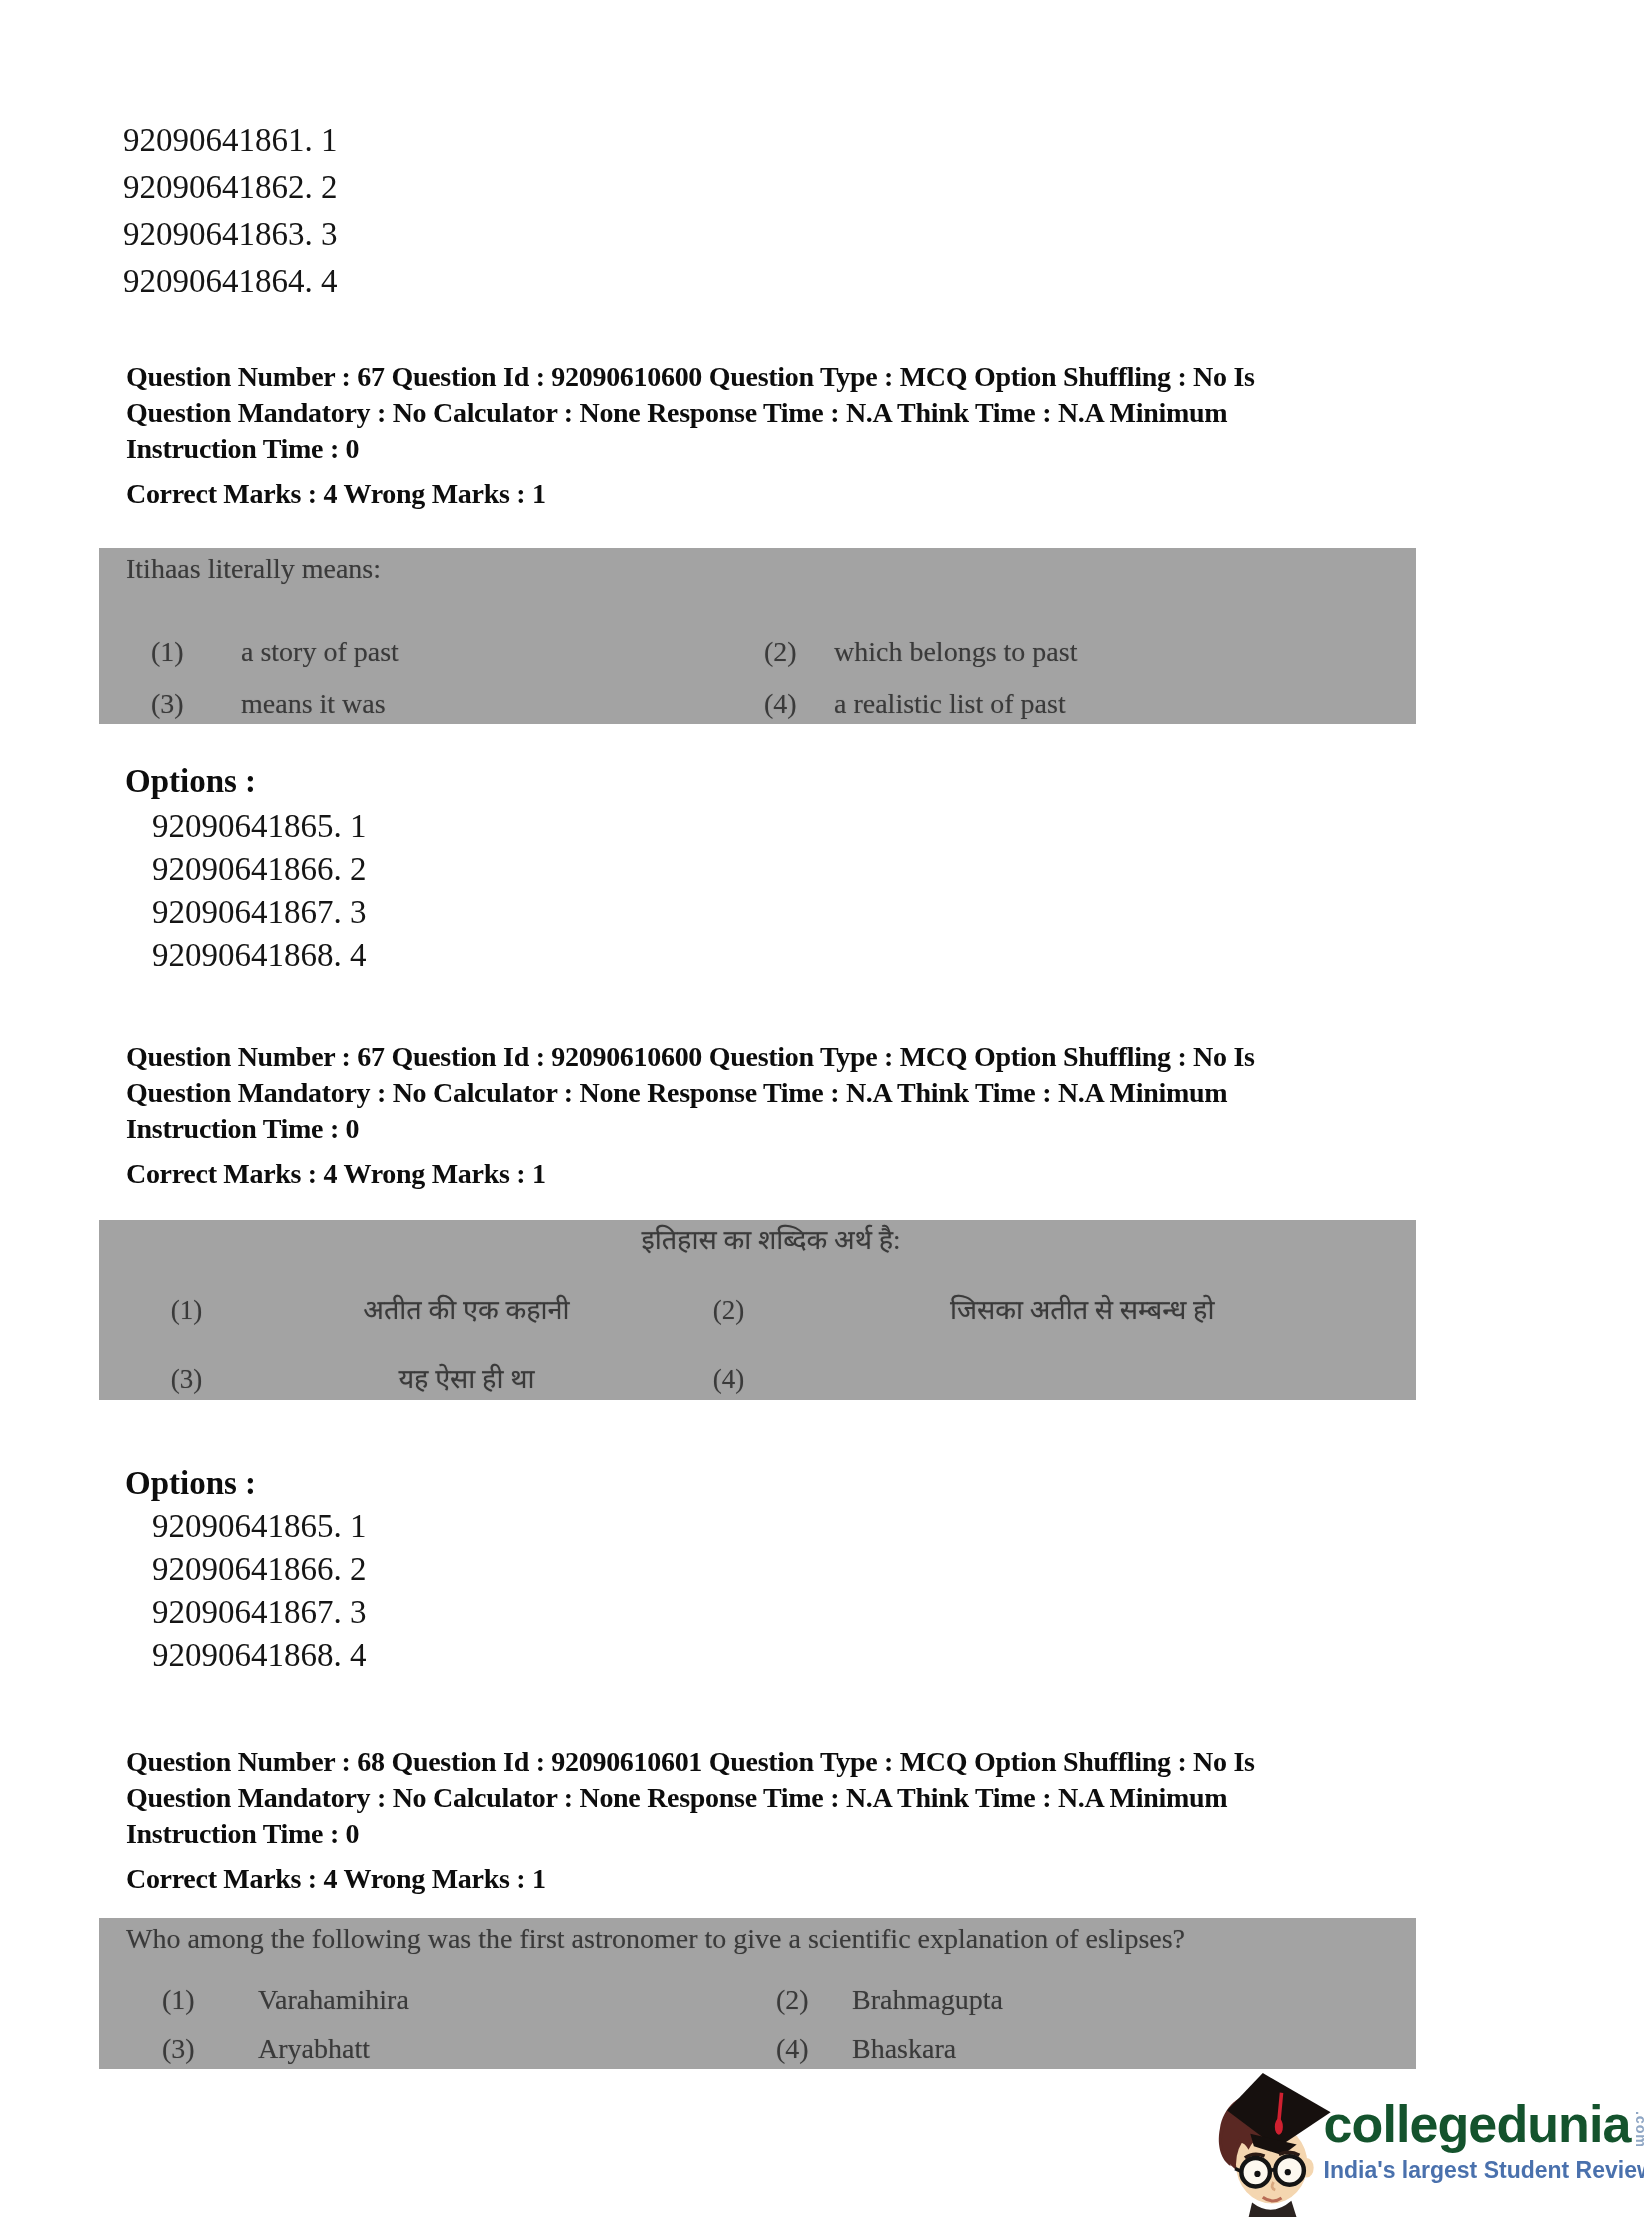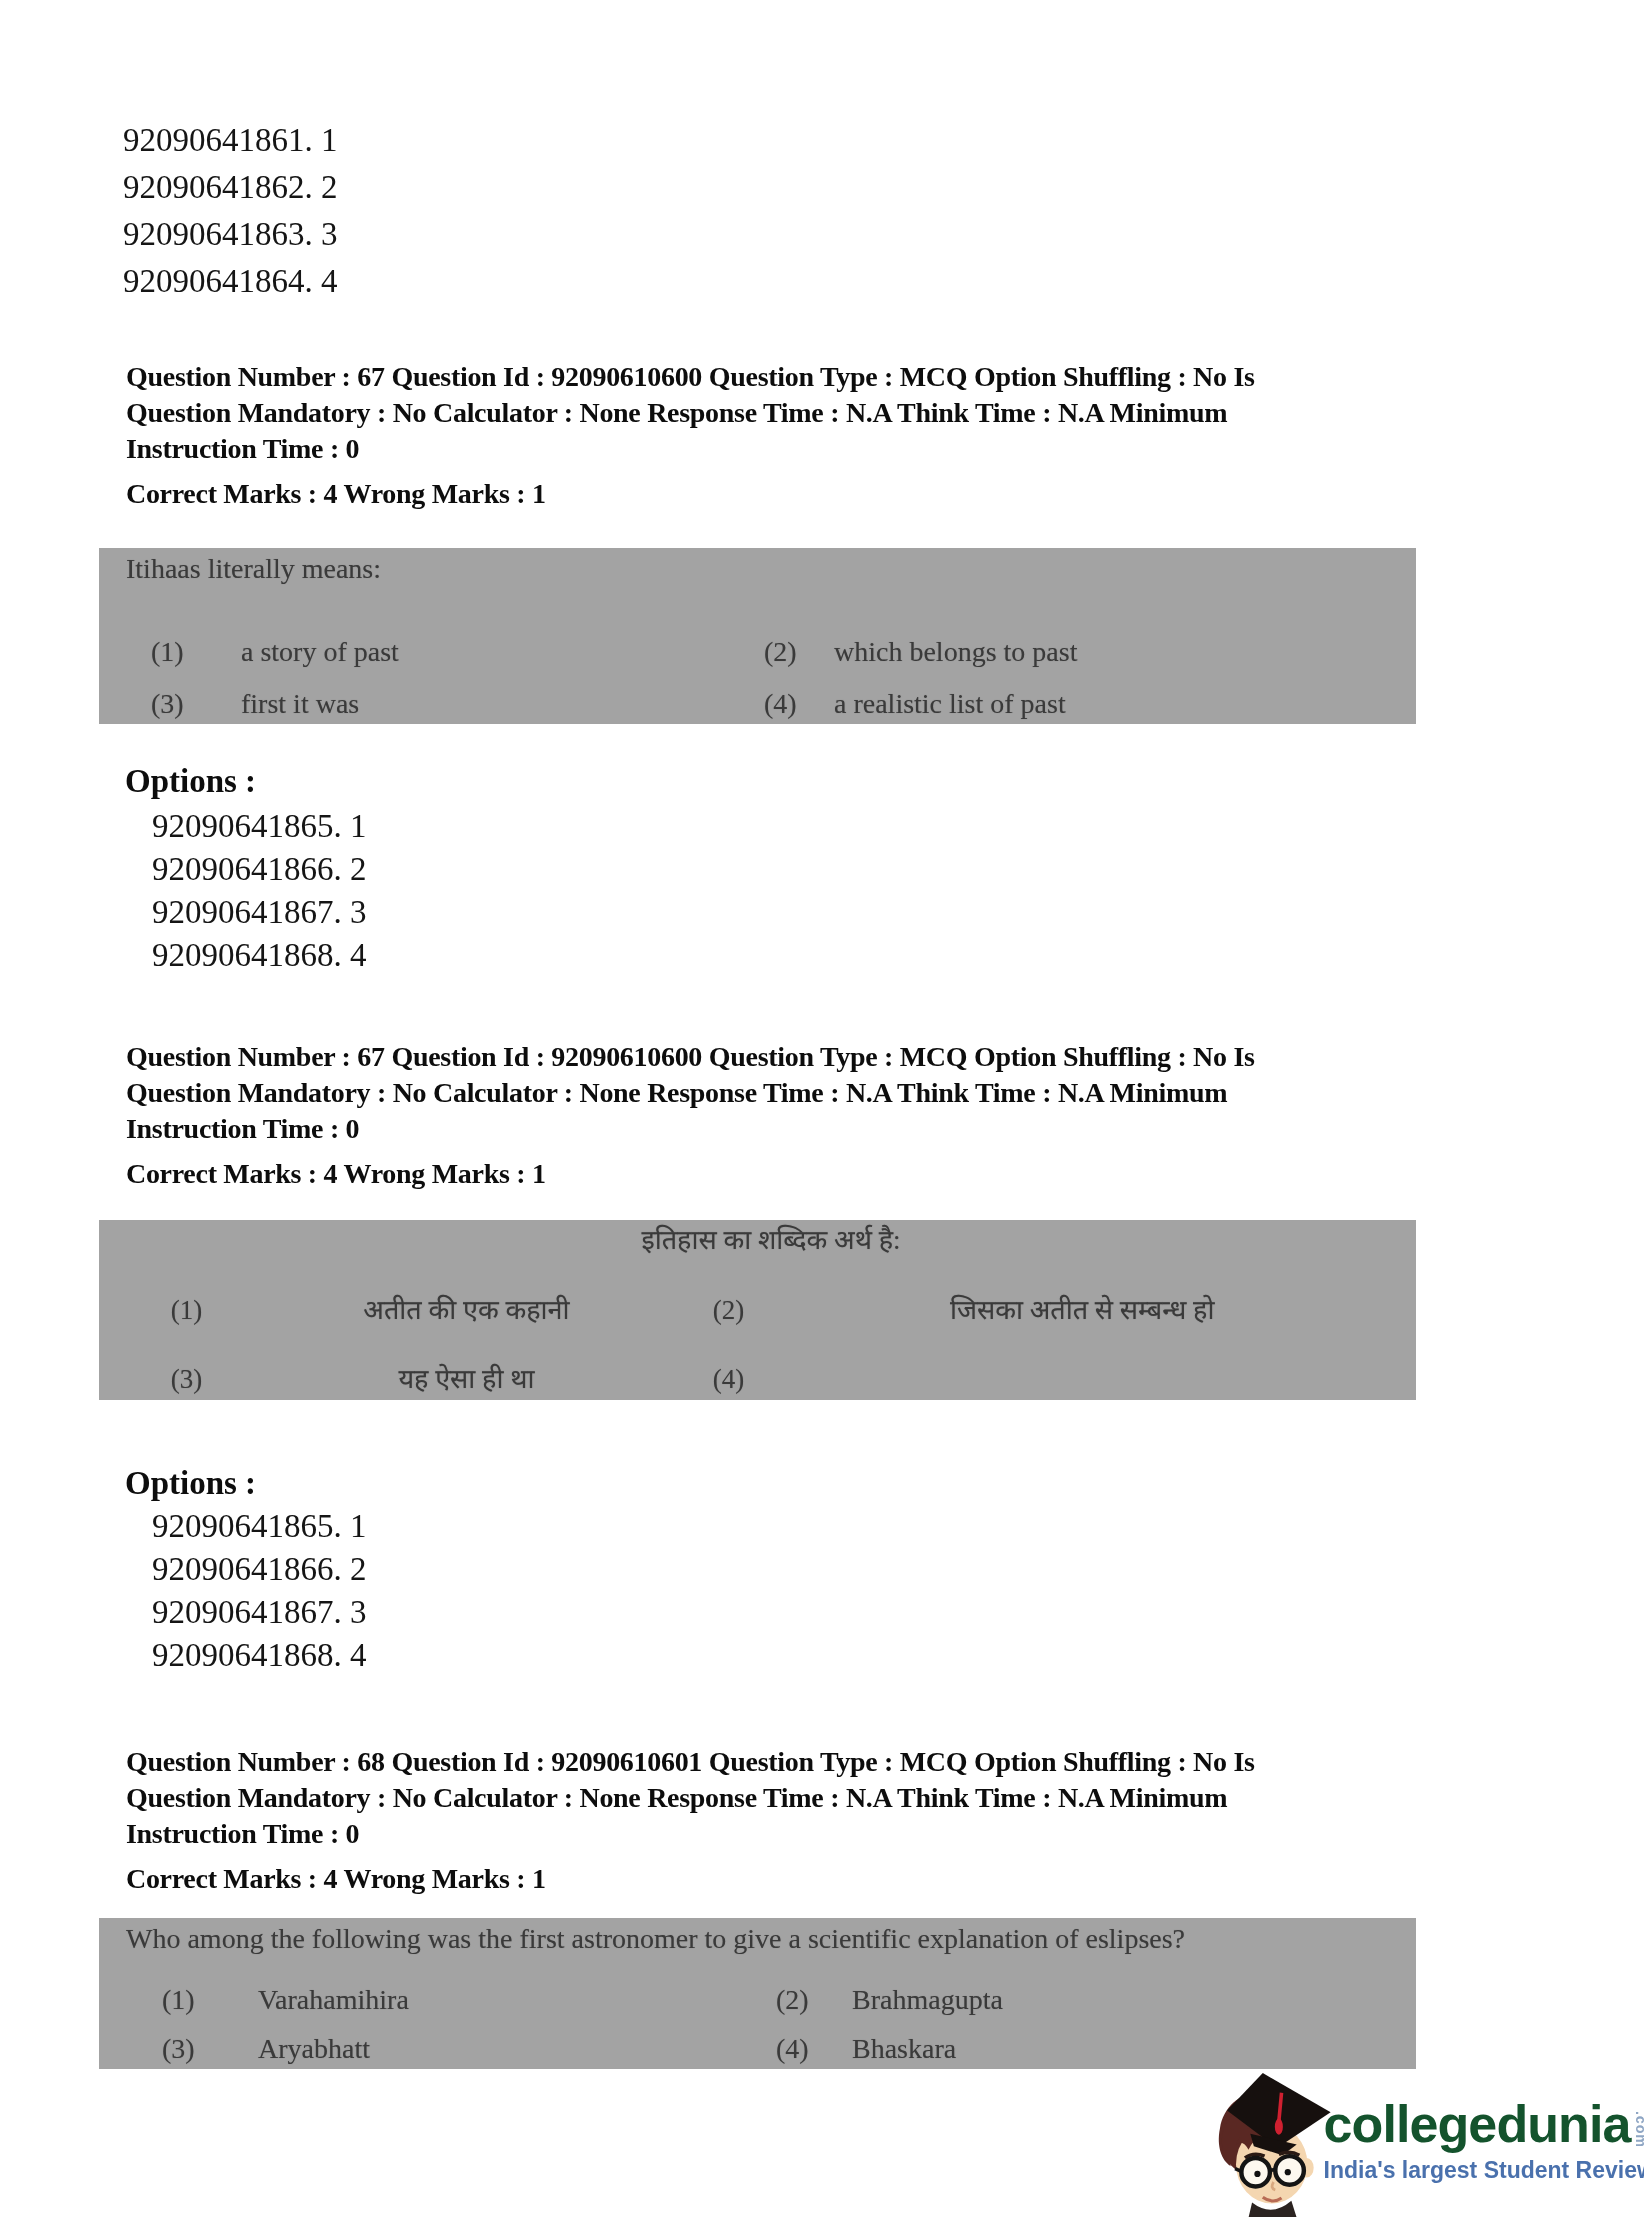--- a/index.html
+++ b/index.html
@@ -83,21 +83,21 @@
   <div class="scan" id="scan-q67-en">
     <div class="scan-q">Itihaas literally means:</div>
     <div class="opt-grid row1">
       <span>(1)</span>
       <span>a story of past</span>
       <span>(2)</span>
       <span>which belongs to past</span>
     </div>
     <div class="opt-grid row2">
       <span>(3)</span>
-      <span>first it was</span>
+      <span>means it was</span>
       <span>(4)</span>
       <span>a realistic list of past</span>
     </div>
   </div>
 
   <div class="opts-head" id="opts-head-1">Options :</div>
   <div class="id-list opts" id="opt-ids-1">
     <div class="id-line">92090641865. 1</div>
     <div class="id-line">92090641866. 2</div>
     <div class="id-line">92090641867. 3</div>

